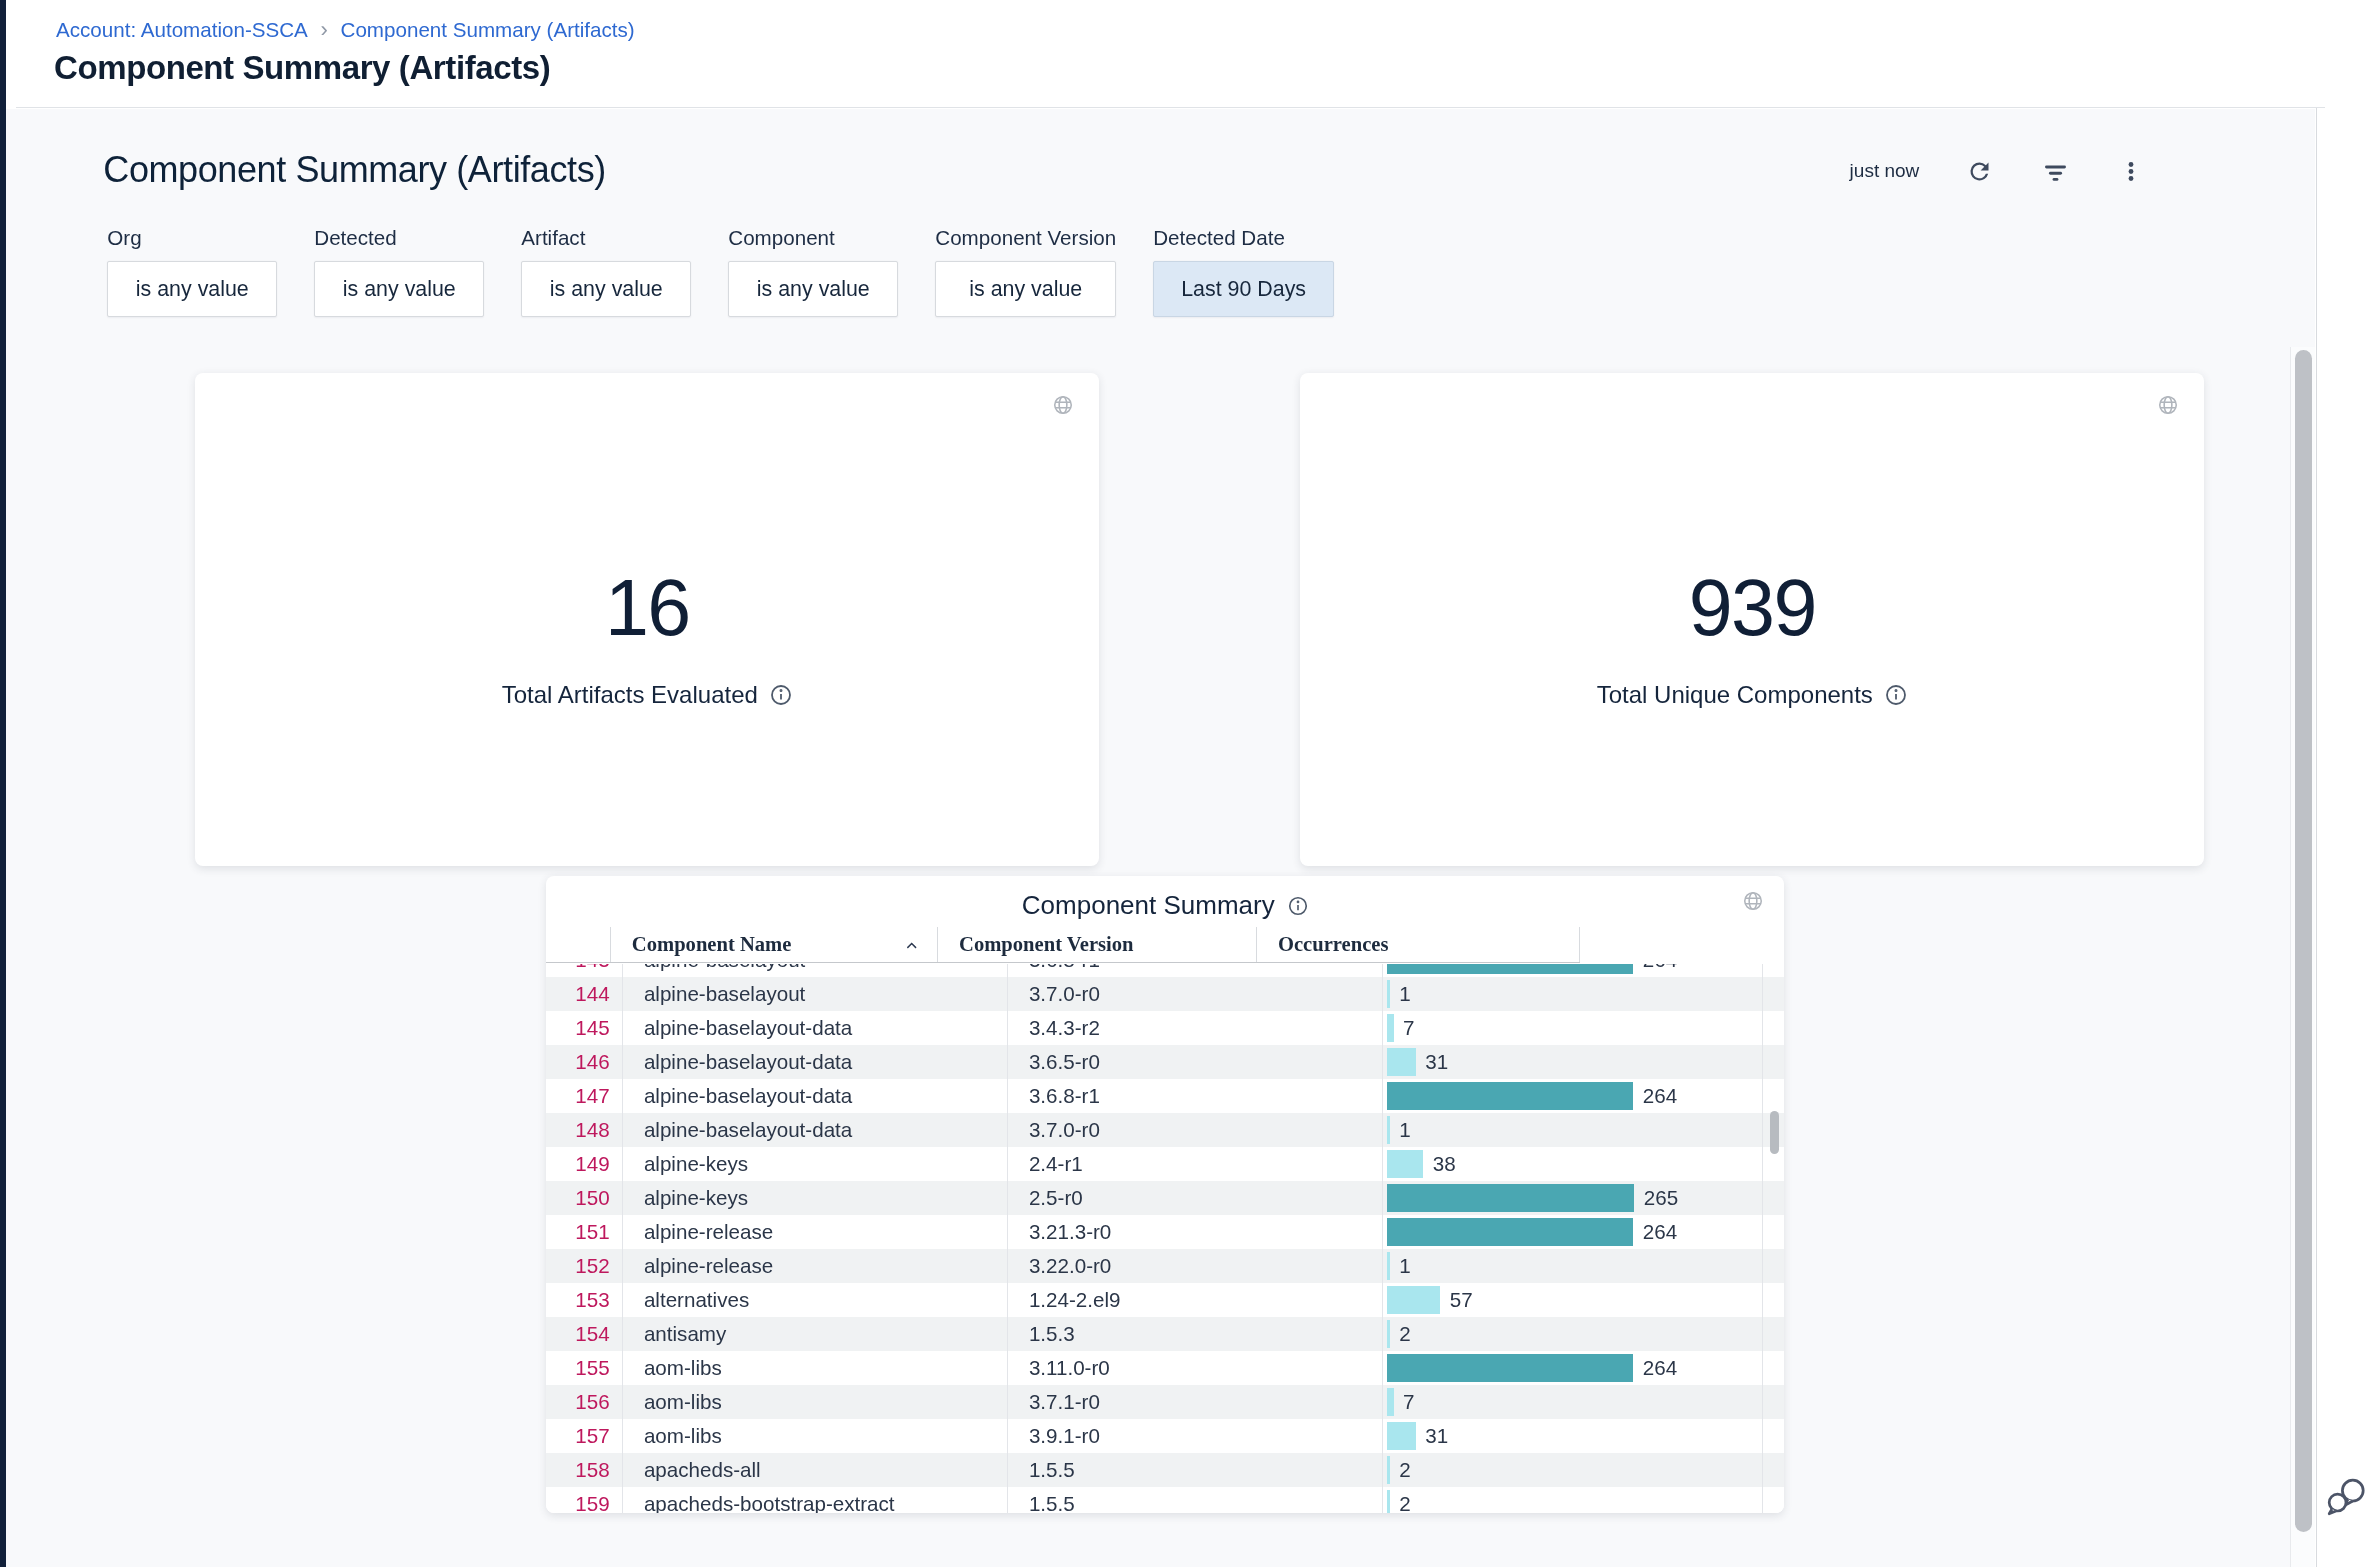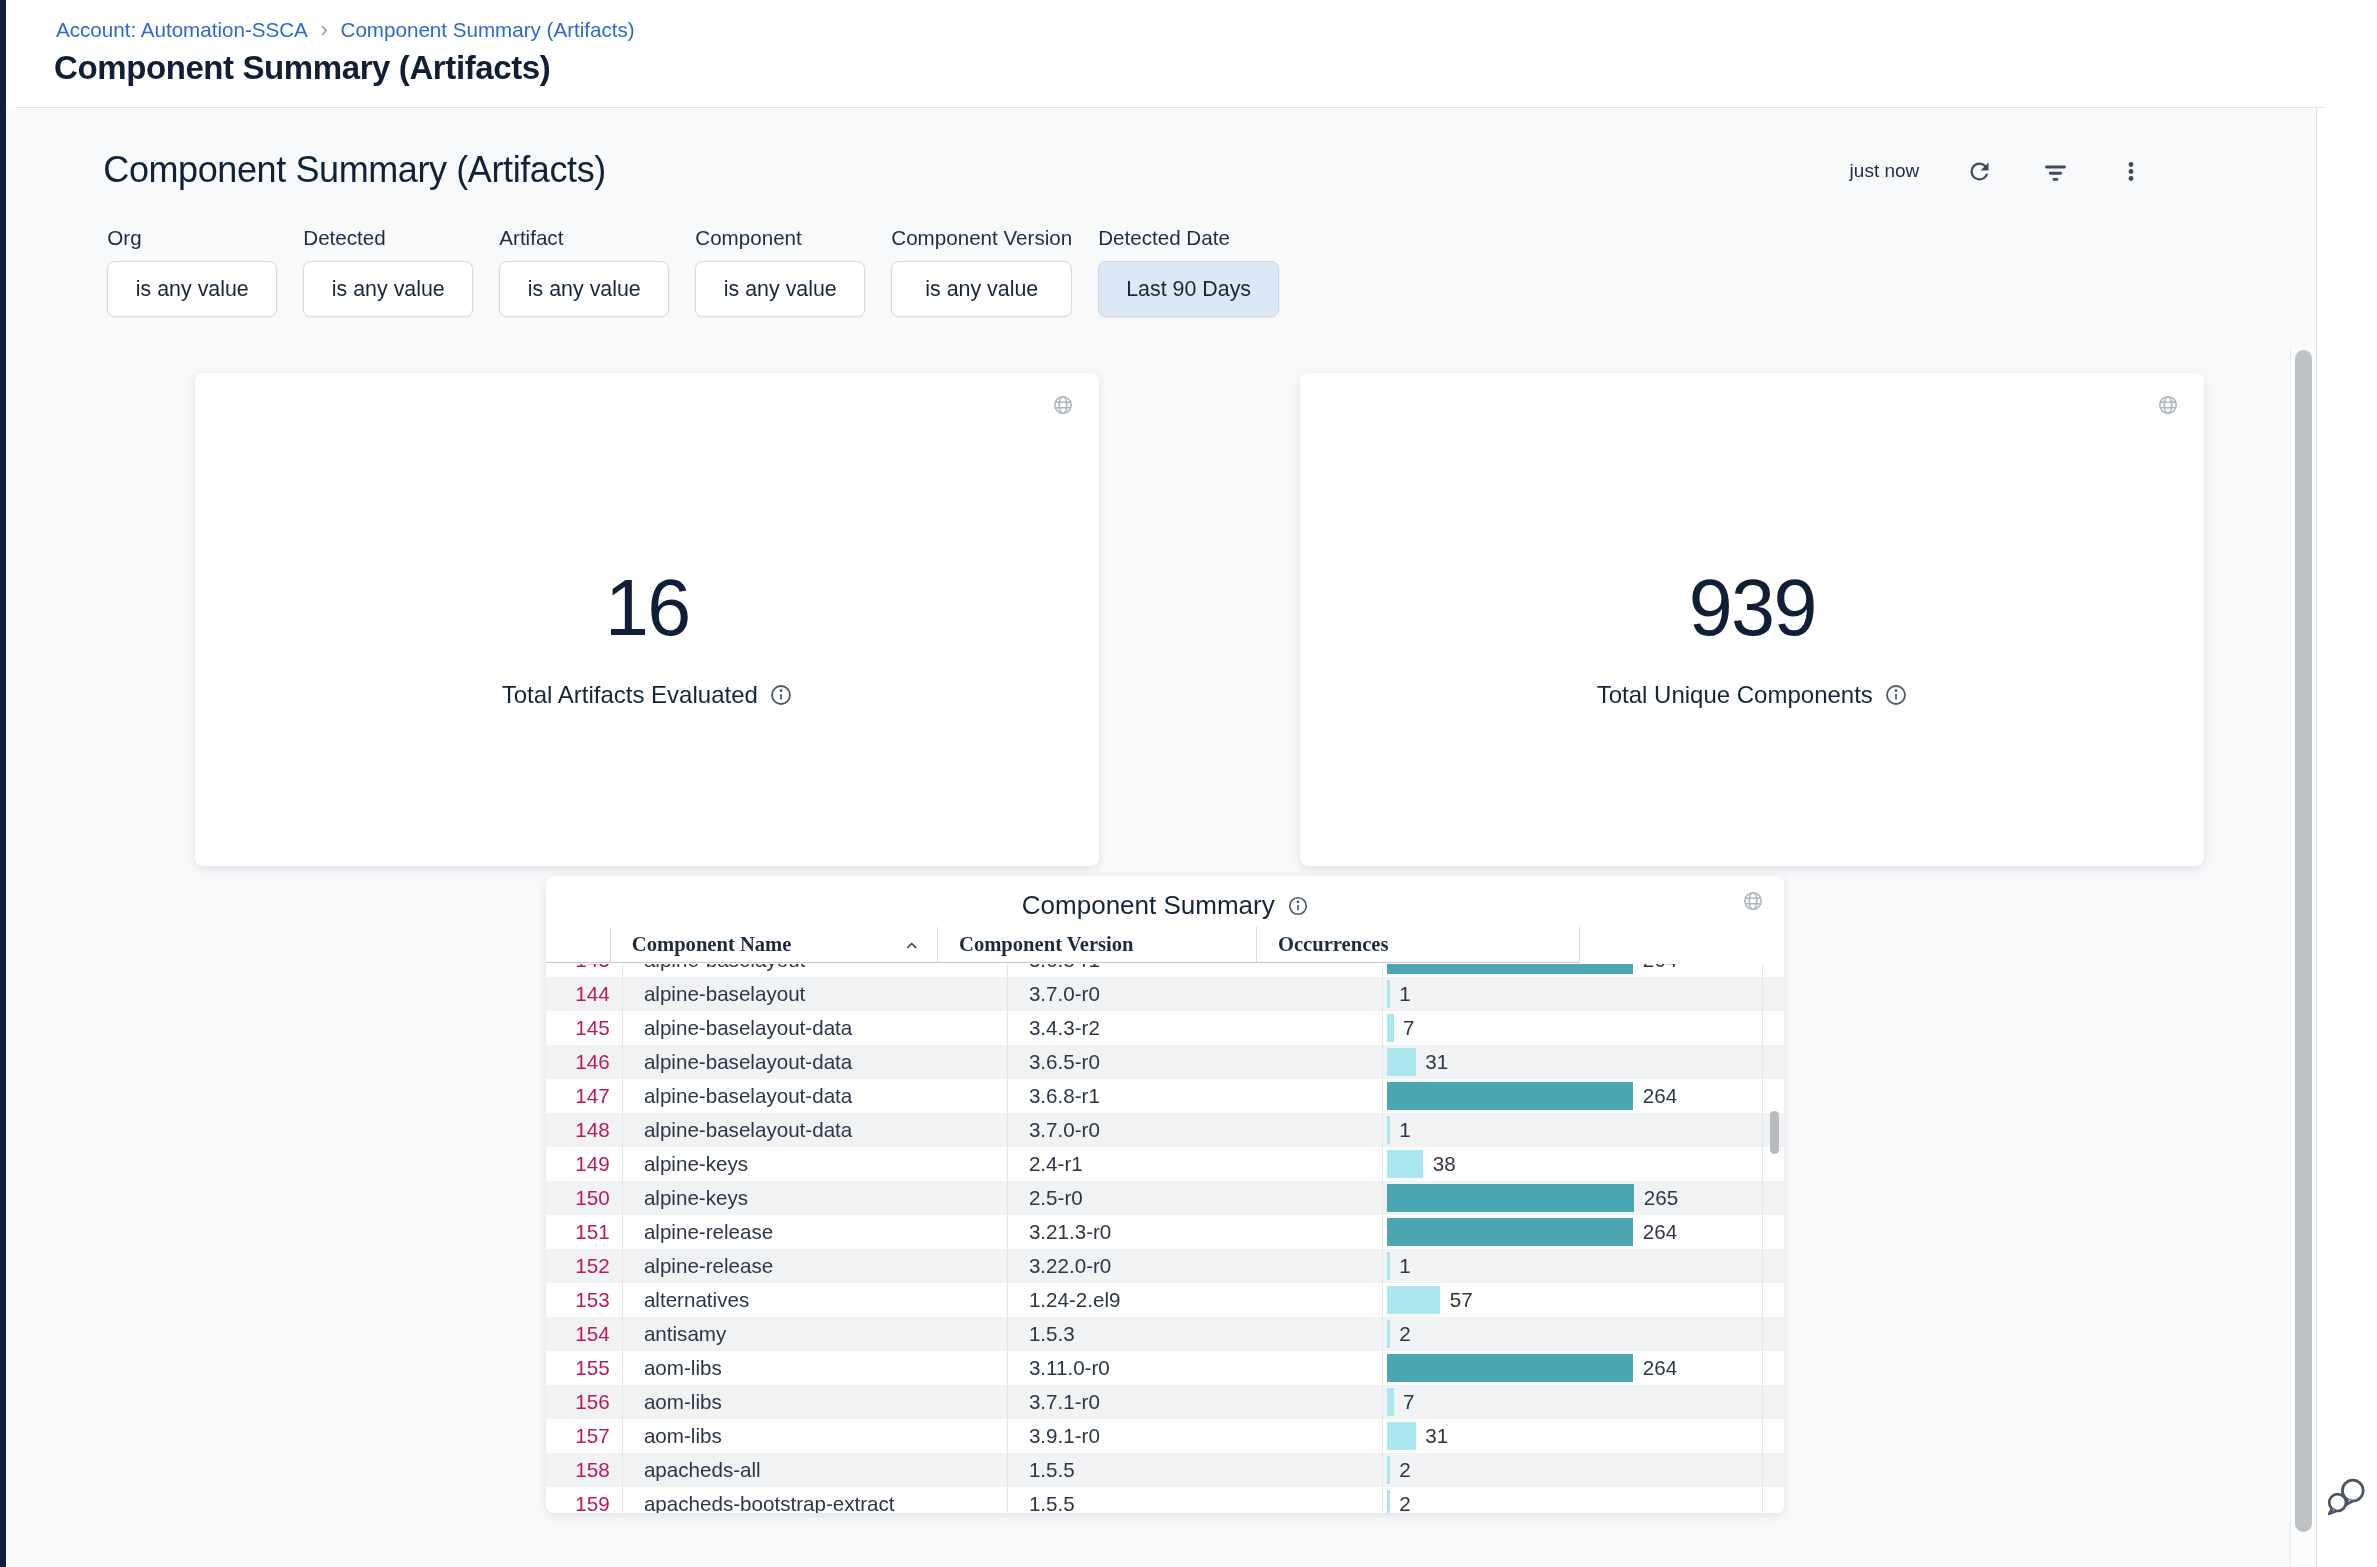--- a/index.html
+++ b/index.html
@@ -22,24 +22,24 @@
 
   
   .content { position:absolute; left:6.3px; top:109px; width:2309px; height:1458px; background:#f8f9fb; overflow:hidden; }
 
   .dash-title { position:absolute; left:97px; top:40px; font-size:36px; font-weight:400; color:#0e2239; letter-spacing:-0.4px; }
   .dash-controls { position:absolute; top:46px; right:168px; display:flex; align-items:center; gap:44px; }
   .refreshed { font-size:19px; color:#1d2c42; }
   .icon-btn { display:flex; align-items:center; justify-content:center; width:32px; height:32px; cursor:pointer; }
 
   
-  .filter-bar { position:absolute; left:101px; top:117px; display:flex; gap:26px; }
+  .filter-bar { position:absolute; left:101px; top:117px; display:flex; gap:37px; }
   .filter-group { display:flex; flex-direction:column; }
   .f-label { font-size:20.6px; color:#1e2d44; margin-bottom:11px; }
-  .f-button { height:56px; min-width:170px; padding:16px 27px; background:#ffffff; border:0.8px solid #d7dade; border-radius:8px; font-size:21.4px; color:#17273c; display:flex; align-items:center; justify-content:center; cursor:pointer; box-shadow:0 0.8px 1.6px rgba(30,40,60,0.06); }
+  .f-button { height:56px; min-width:170px; padding:16px 27px; background:#ffffff; border:0.8px solid #d7dade; border-radius:2px; font-size:21.4px; color:#17273c; display:flex; align-items:center; justify-content:center; cursor:pointer; box-shadow:0 0.8px 1.6px rgba(30,40,60,0.06); }
   .f-button.active { background:#dce8f5; border-color:#c9d6e4; }
 
   
   .card { position:absolute; background:#ffffff; border-radius:8px; box-shadow:0 2.4px 8px rgba(40,50,65,0.12); }
   .stat-card-1 { left:189px; top:264px; width:904px; height:493px; }
   .stat-card-2 { left:1294px; top:264px; width:904px; height:493px; }
   .globe { position:absolute; top:20.6px; right:25px; }
   .stat-center { position:absolute; inset:0; display:flex; flex-direction:column; align-items:center; justify-content:center; padding-top:32px; }
   .stat-value { font-size:79px; font-weight:400; color:#101f36; letter-spacing:-1.6px; }
   .stat-label { margin-top:27px; font-size:24px; color:#15253c; display:flex; align-items:center; gap:11px; }

